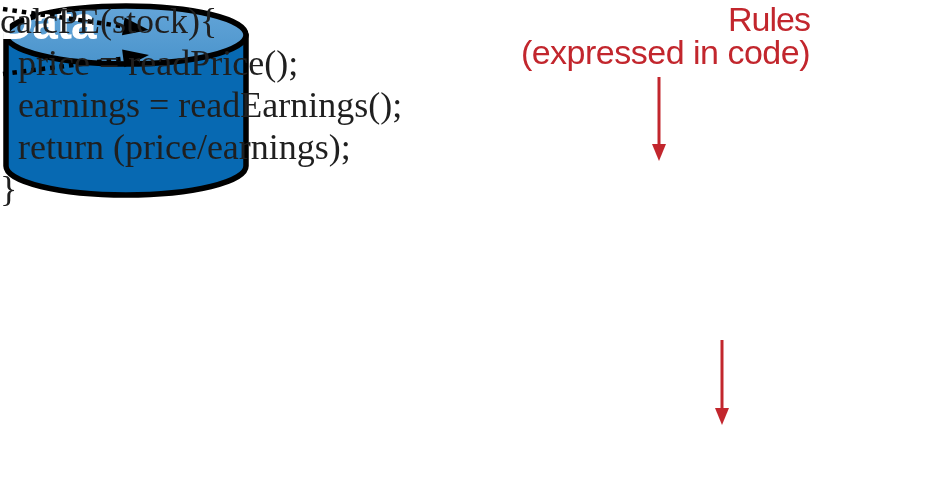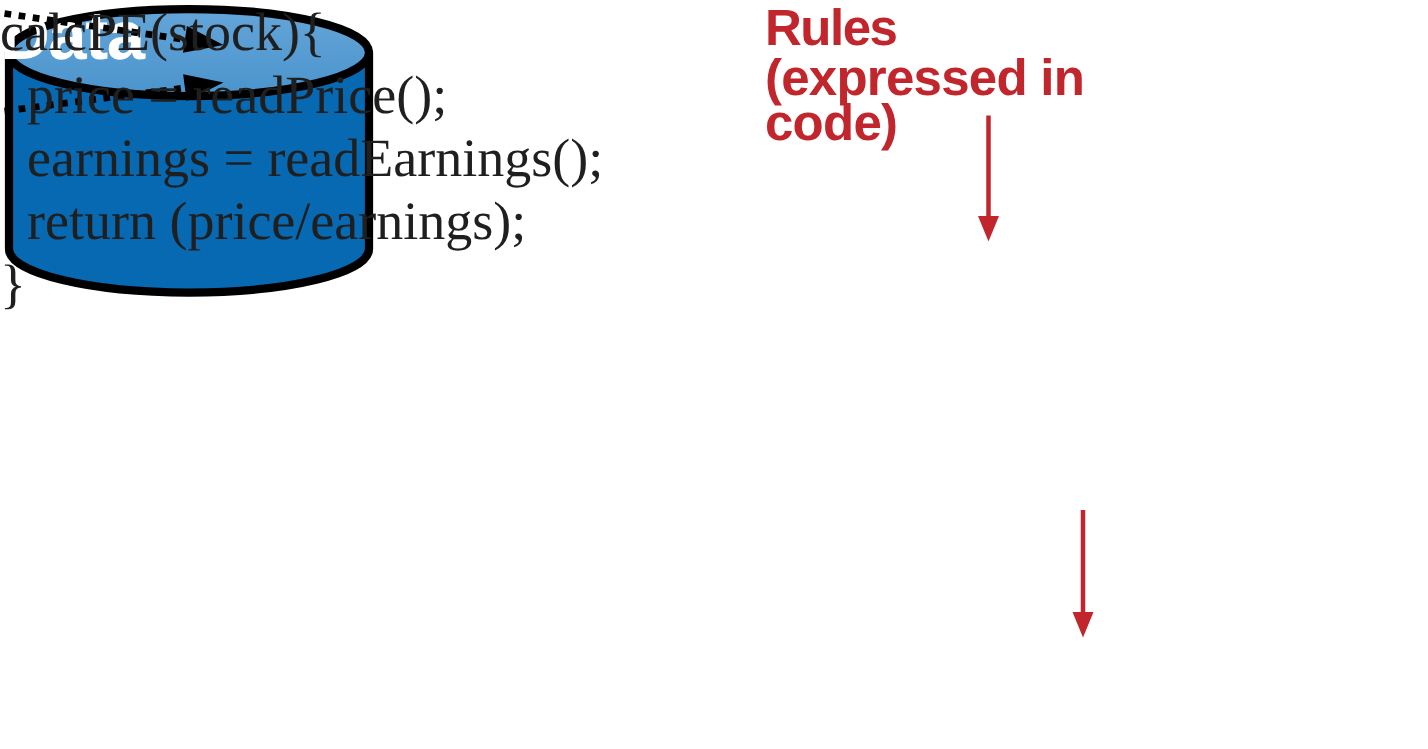--- a/index.html
+++ b/index.html
@@ -41,23 +41,23 @@
   .code{
     left:368;top:167;
     font-family:Liberation Serif, serif;
     font-size:36px;line-height:42px;
     color:var(--code-text);
     white-space:pre;
   }
 
   
   .red-label{
-    width:300px;text-align:left;
+    width:300px;text-align:right;
     color:var(--accent-red);
-    font-weight:bold;
+    font-weight:normal;
   }
   .red-label .title{font-size:34px;line-height:36px;letter-spacing:-1px;}
   .red-label .subtitle{font-size:34px;line-height:30px;letter-spacing:-0.5px;}
   .rules-label{left:510px;top:1px;}
   .answers-label{left:569px;top:419px;}
   .answers-label .subtitle{font-size:30px;}
 
   .red-arrow-line{stroke:var(--accent-red);stroke-width:3;}
   .red-arrow-head{fill:var(--accent-red);}
   .rules-arrow{left:649px;top:75px;}

